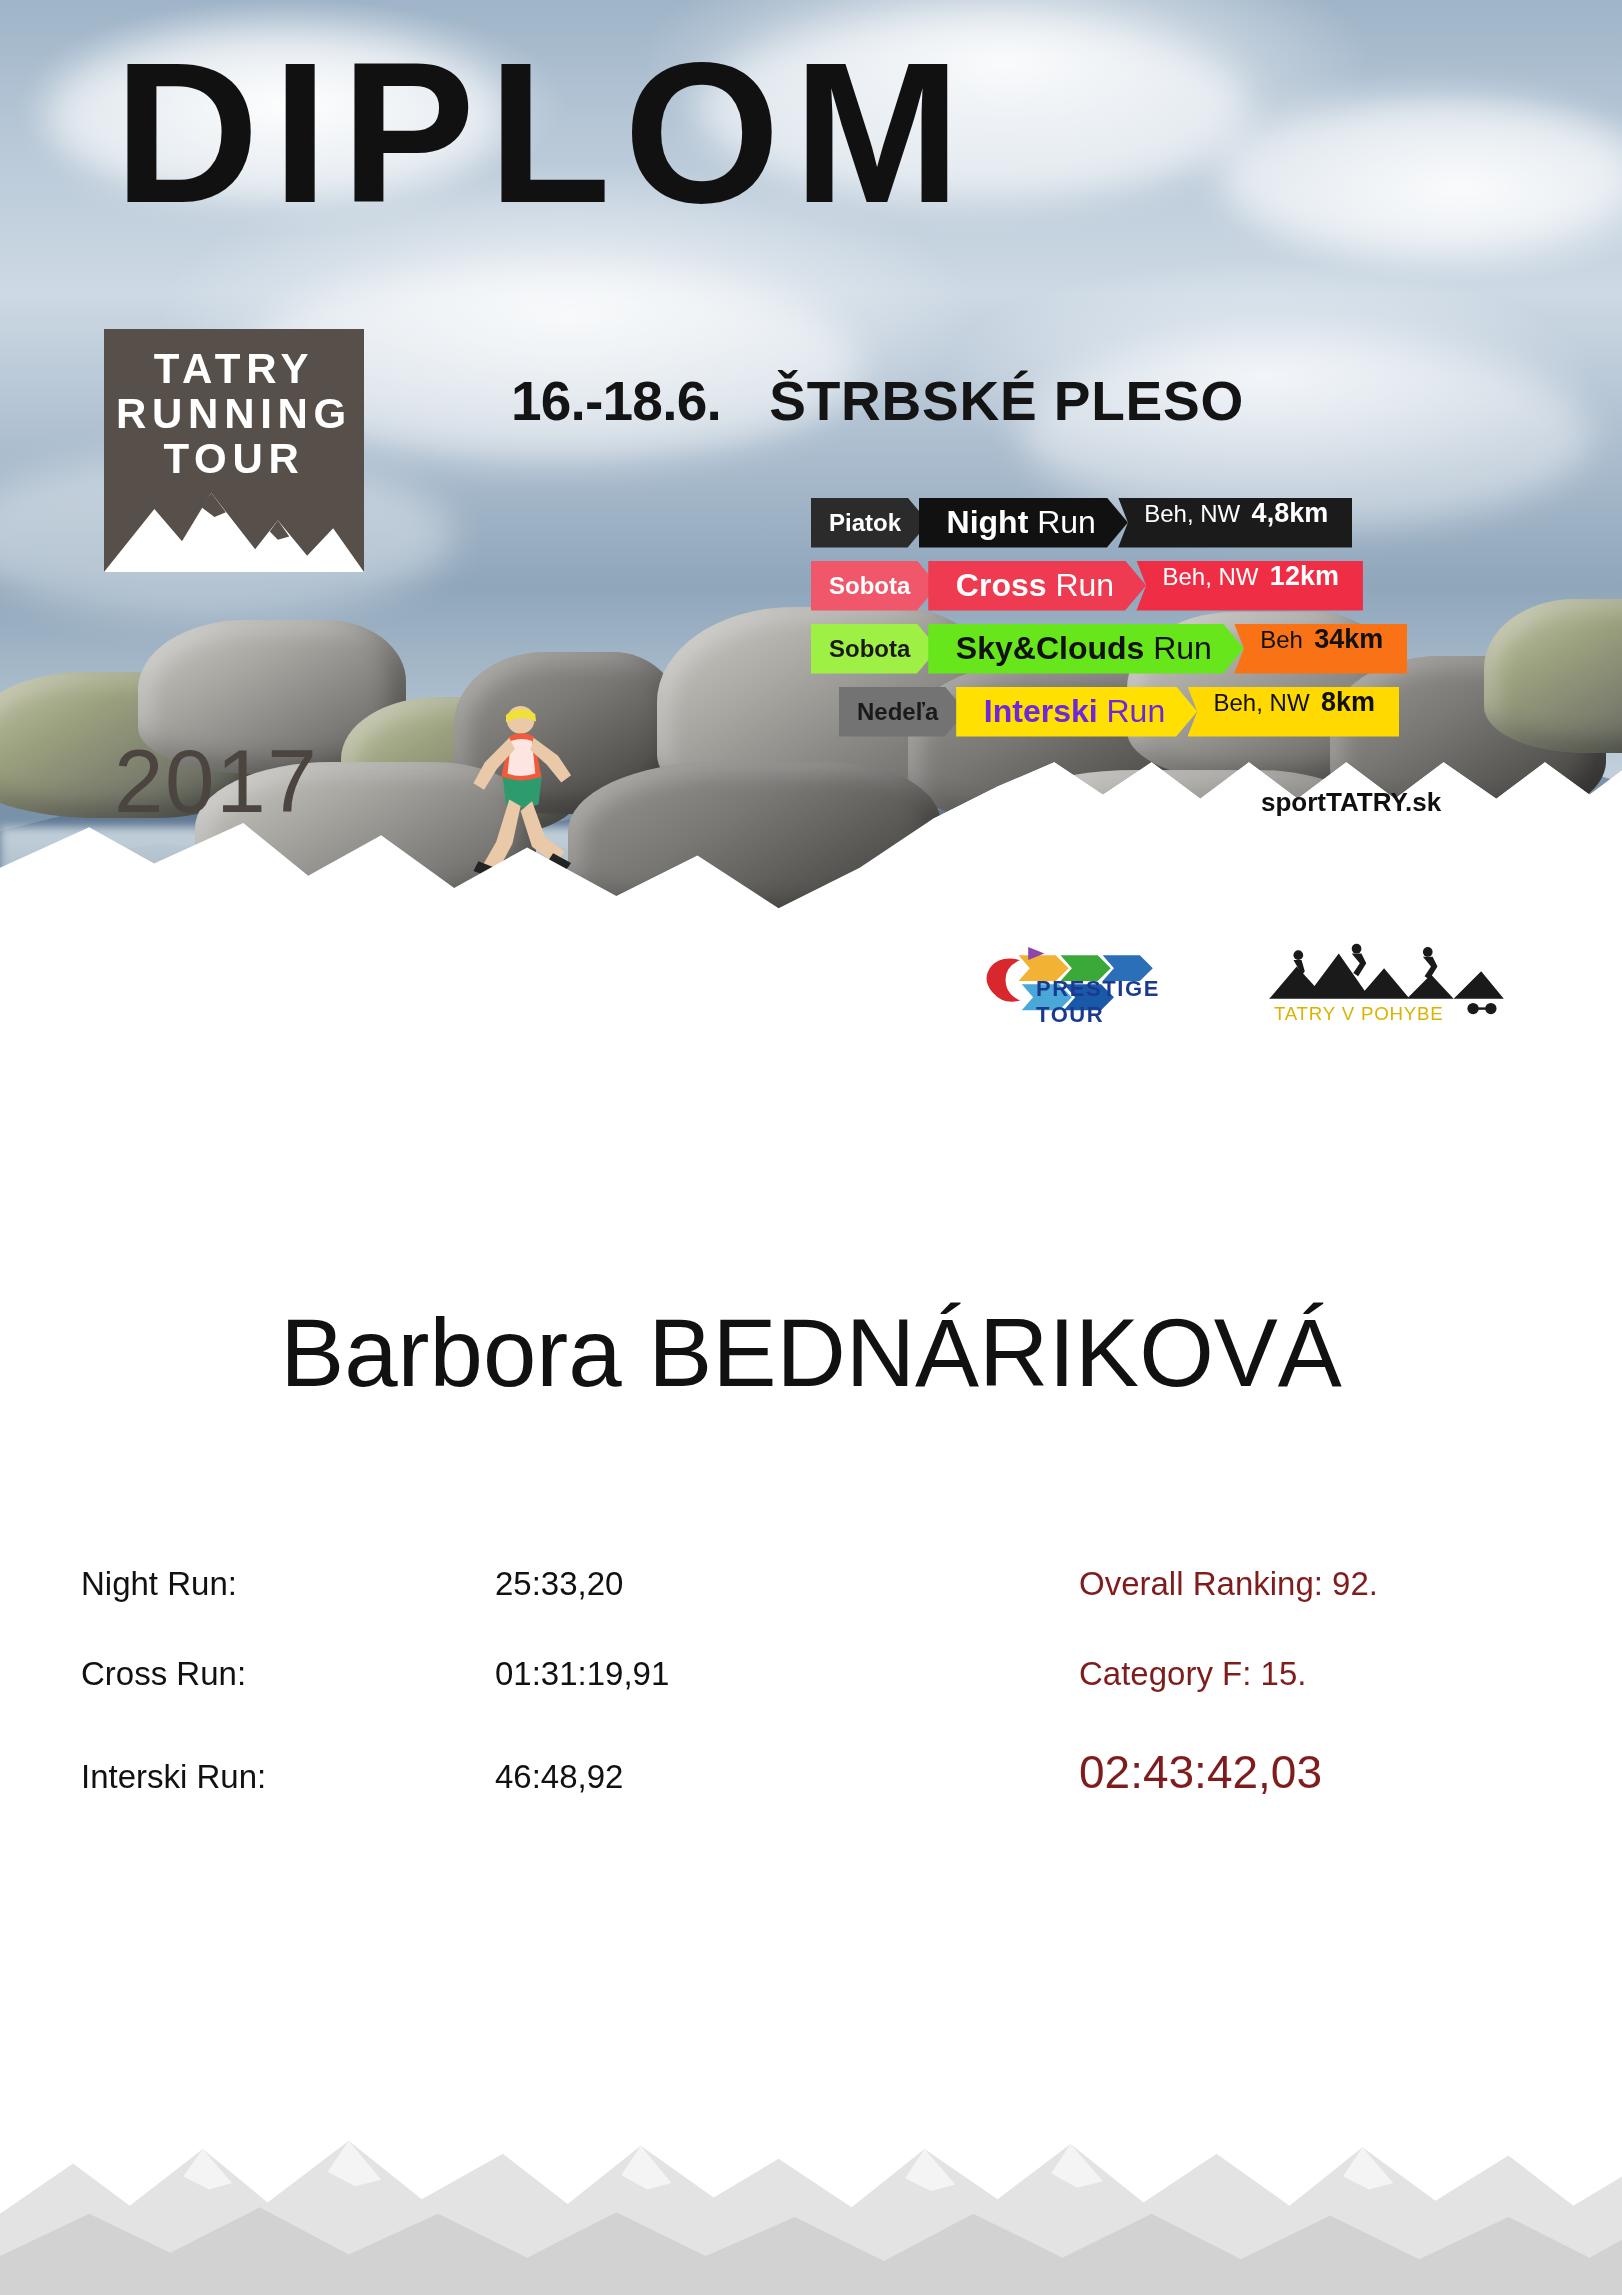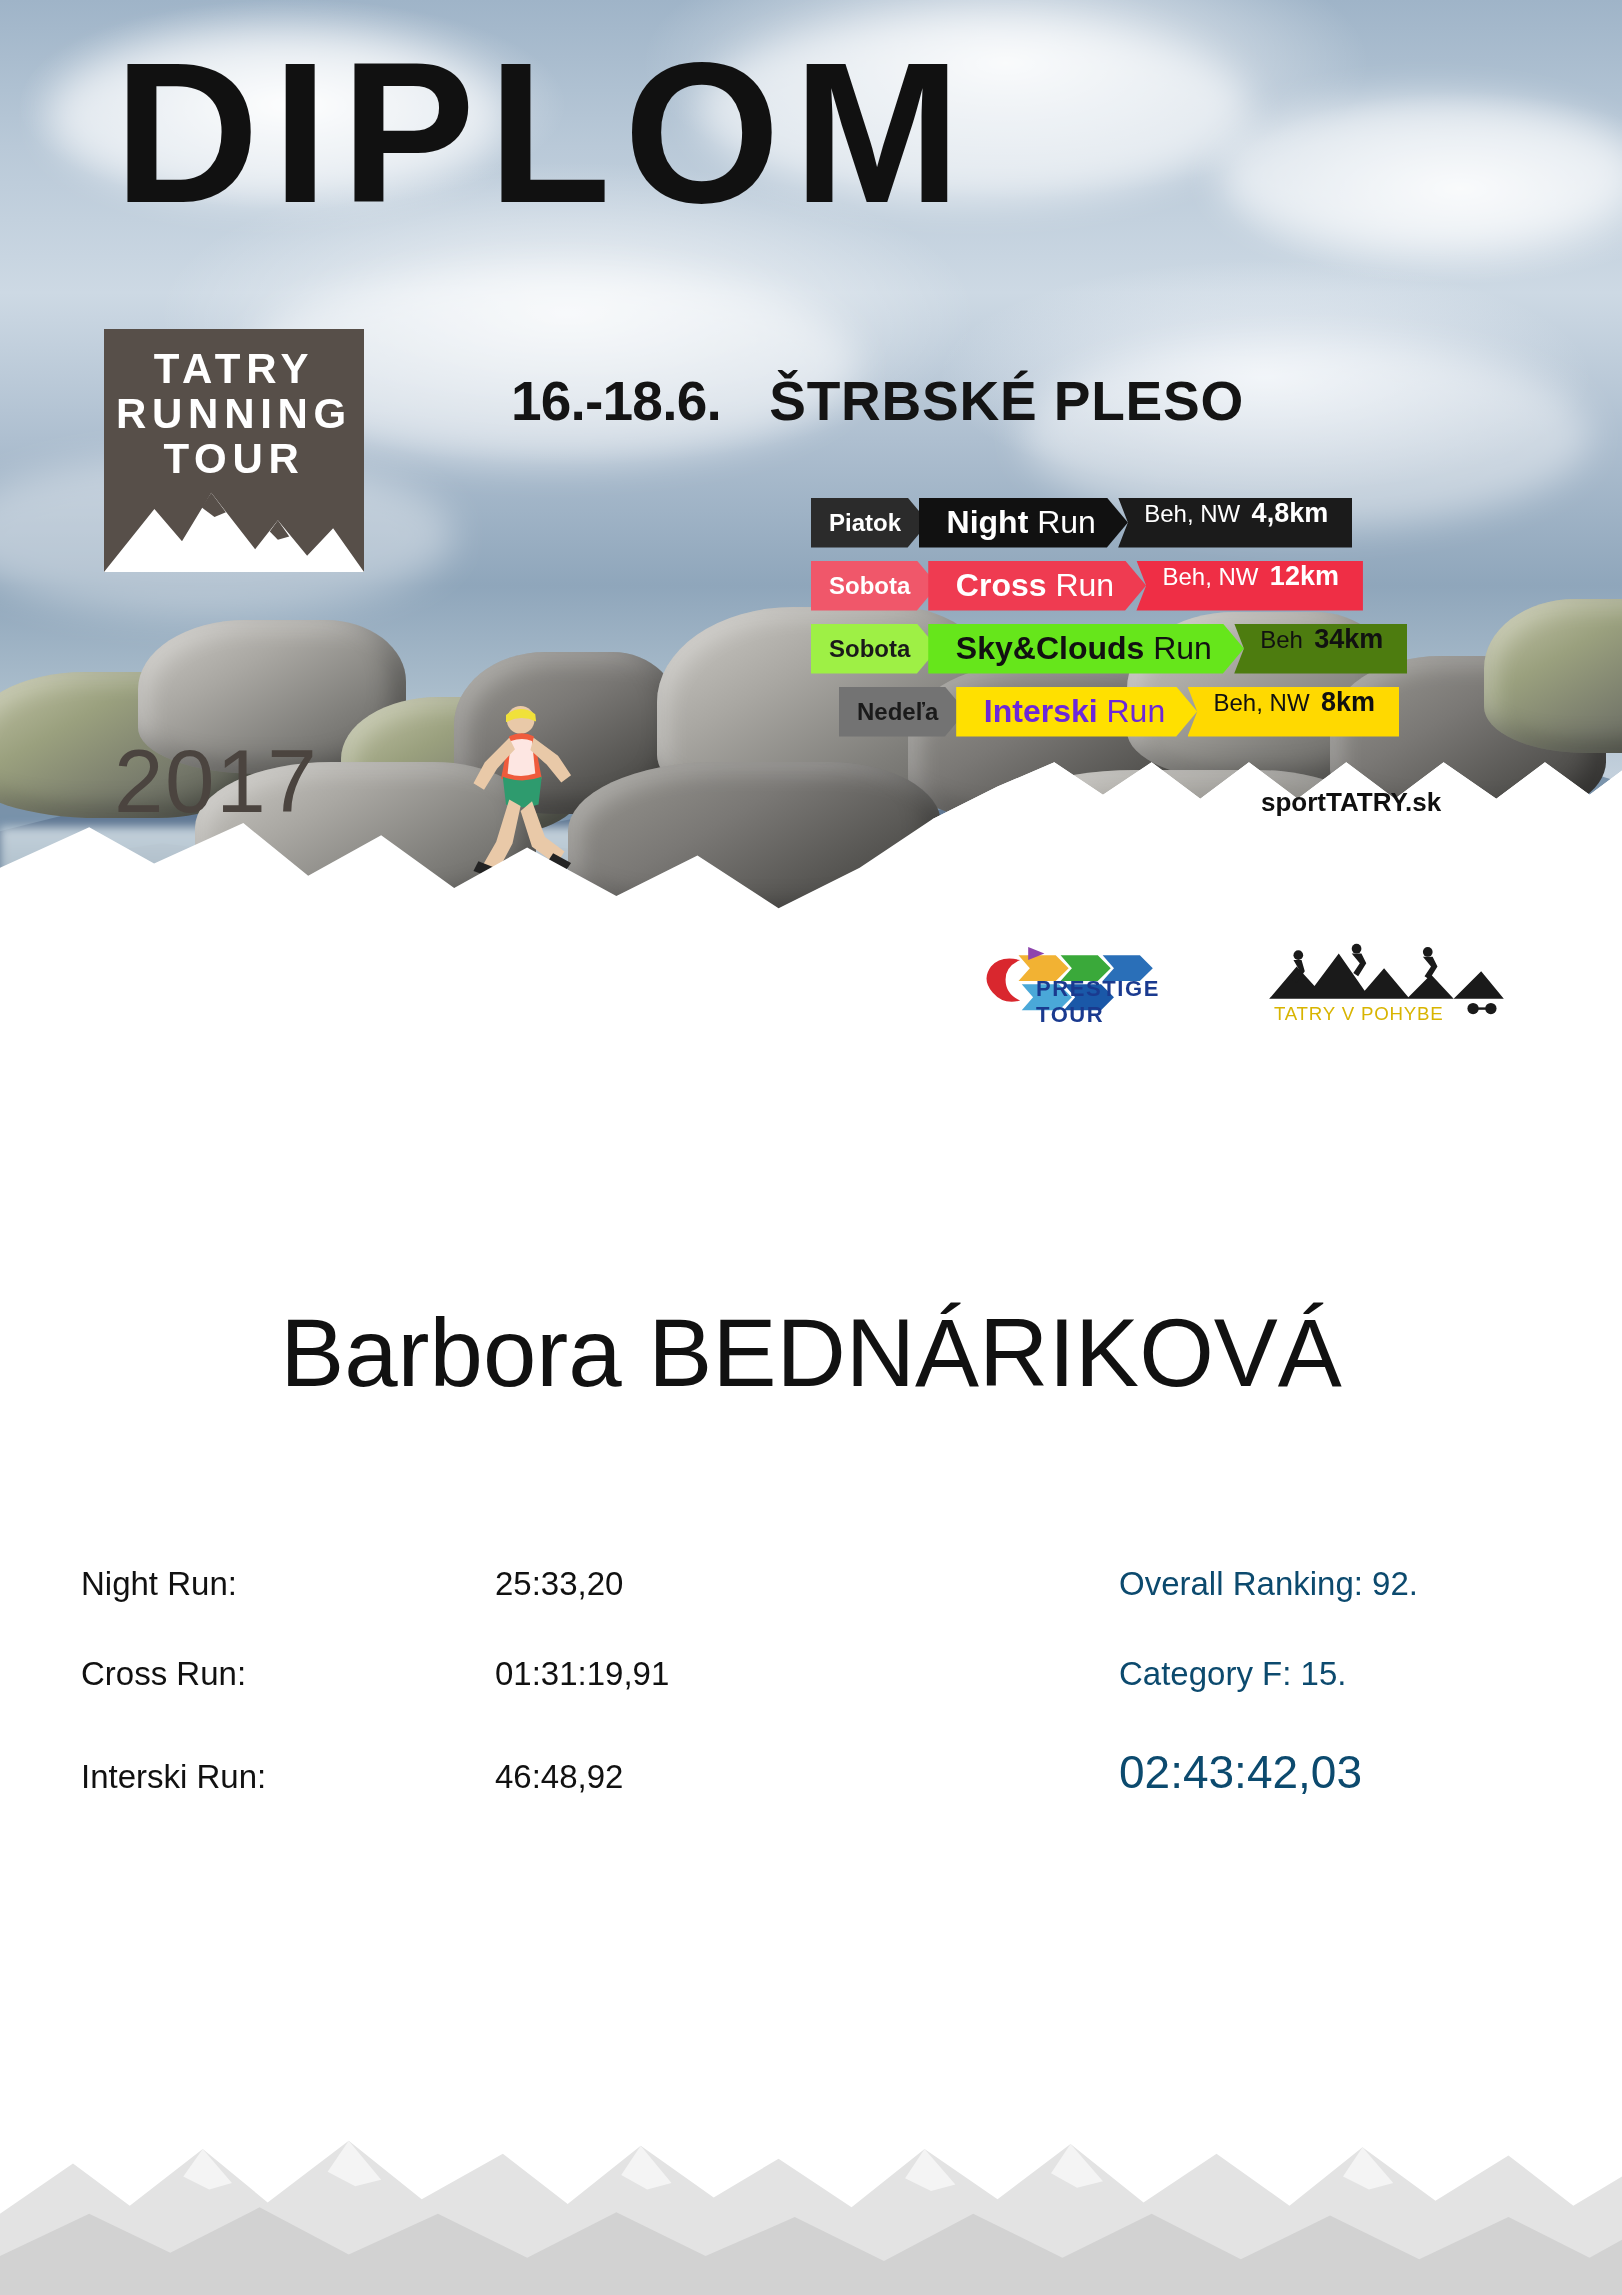--- a/index.html
+++ b/index.html
@@ -200,21 +200,21 @@
   .r-night .chev-day { background: #2b2b2b; color: #fff; }
   .r-night .chev-name { background: #111; color: #fff; }
   .r-night .chev-dist { background: #1b1b1b; color: #fff; }
 
   .r-cross .chev-day { background: #f0576a; color: #fff; }
   .r-cross .chev-name { background: #ef3b51; color: #fff; }
   .r-cross .chev-dist { background: #ef2e45; color: #fff; }
 
   .r-sky .chev-day { background: #9ef045; color: #1a1a1a; }
   .r-sky .chev-name { background: #66e61b; color: #111; }
-  .r-sky .chev-dist { background: #4d7c0f; color: #111; }
+  .r-sky .chev-dist { background: #f97316; color: #111; }
 
   .r-inter .chev-day { background: #737373; color: #1a1a1a; margin-left: 28px; }
   .r-inter .chev-name { background: #ffe000; color: #6d28d9; }
   .r-inter .chev-dist { background: #ffd900; color: #111; }
 
   .sporttatry {
     position: absolute;
     left: 1261px;
     top: 787px;
     font-size: 26px;
@@ -270,21 +270,21 @@
     top: 1565px;
     width: 1484px;
   }
   .res-row {
     display: flex;
     align-items: baseline;
     margin-bottom: 52px;
   }
   .res-label { width: 414px; font-size: 33px; color: #111; }
   .res-time  { width: 584px; font-size: 33px; color: #111; }
-  .res-right { font-size: 33px; color: #0c4a6e; margin-left: 40px; }
+  .res-right { font-size: 33px; color: #7f1d1d; }
   .res-right.total { font-size: 46px; }
 
   
   .footer-mtn {
     position: absolute;
     left: 0;
     bottom: 0;
     width: 1622px;
     height: 349px;
   }

